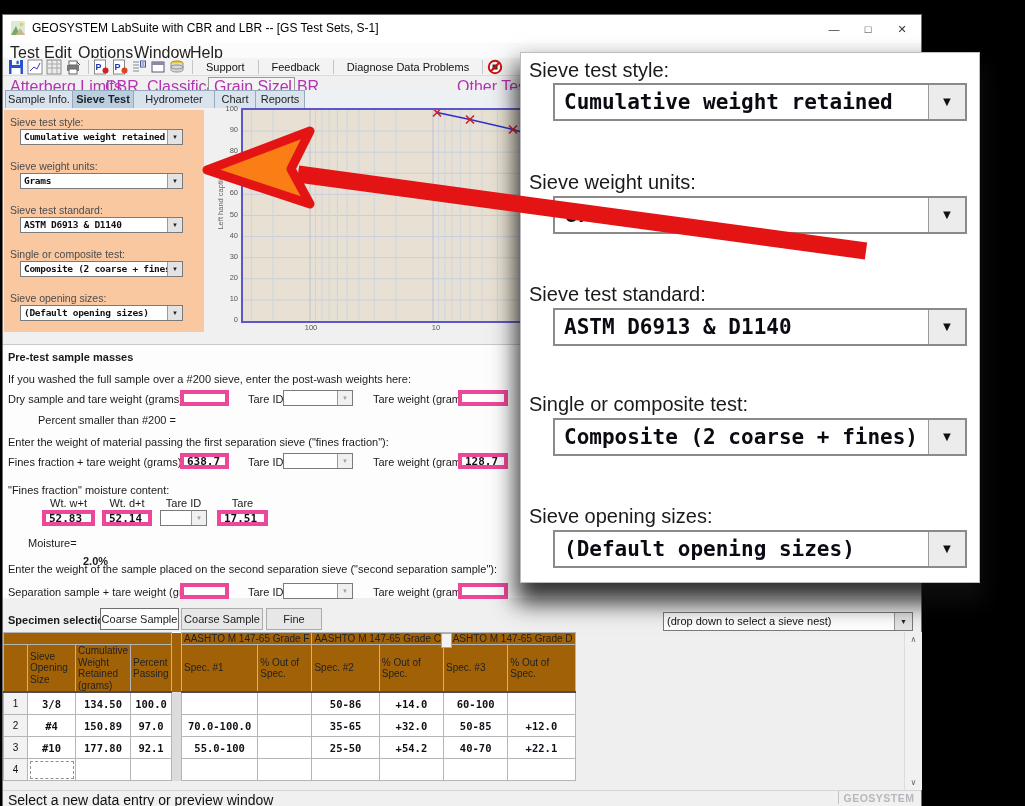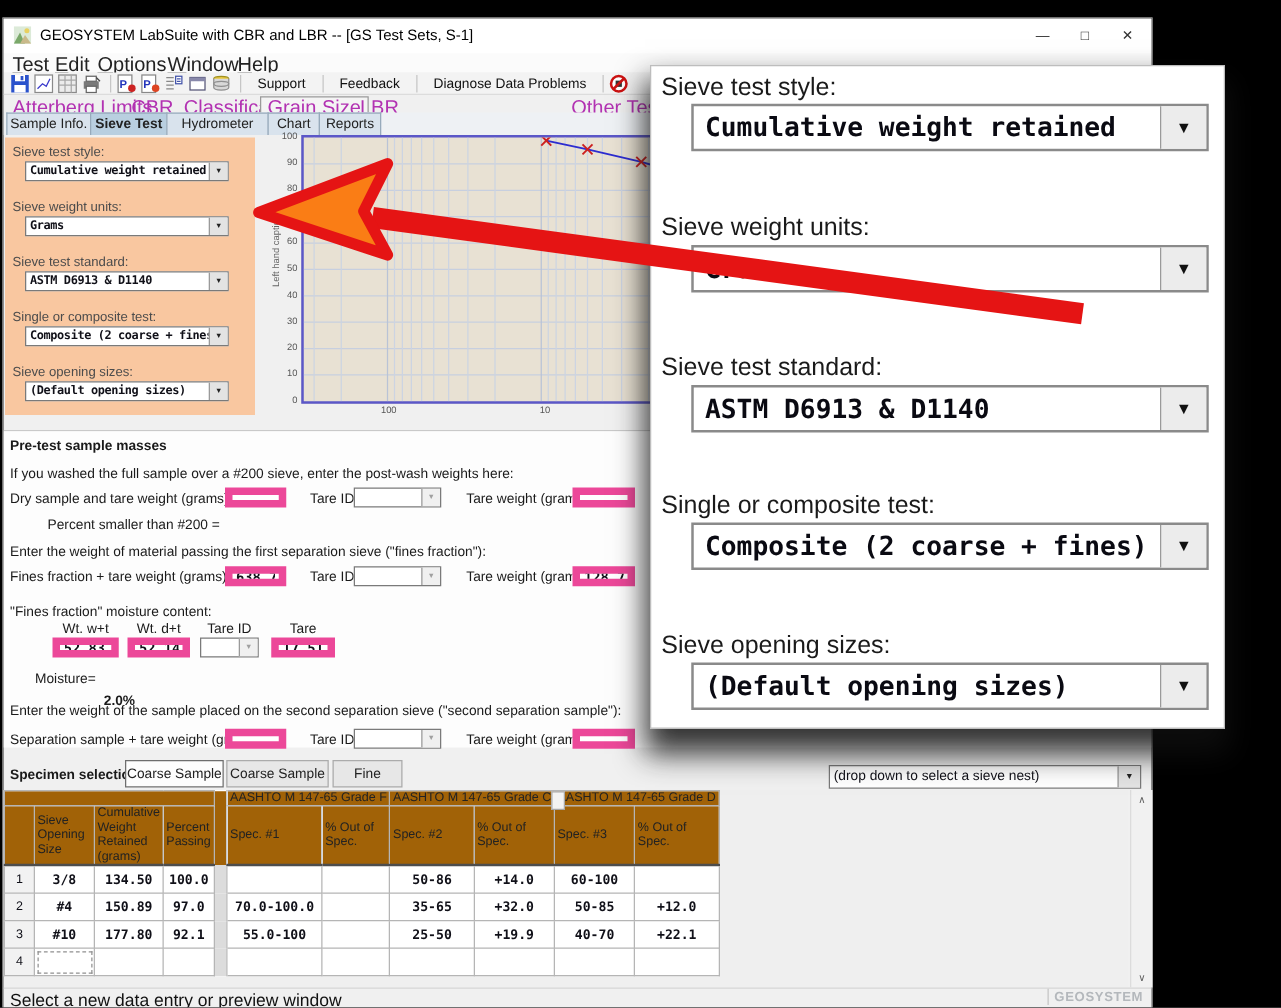--- a/index.html
+++ b/index.html
@@ -43,21 +43,21 @@
   .leftcap{left:216px;top:172px;font-size:7.5px;color:#666;writing-mode:vertical-rl;transform:rotate(180deg);}
   .plot{left:241px;top:108px;width:656px;height:211px;background:#e8e1d3;border:2px solid #5b57c8;}
   .ytick{position:absolute;width:26px;text-align:right;font-size:7.5px;color:#555;}
   .xtick{position:absolute;width:24px;text-align:center;font-size:7.5px;color:#555;top:323px;}
   .secline{left:3px;top:344px;width:918px;height:1px;background:#c9c9c9;}
   
   .pretest{left:3px;top:345px;width:918px;height:253px;background:#fdfdfd;}
   .pt{font-size:11px;color:#1a1a1a;white-space:nowrap;}
   .ptb{font-weight:bold;}
   .rlab{width:170px;text-align:right;}
-  .fld{border:6px solid #ec4899;background:#fff;font-family:"DejaVu Sans Mono",monospace;
+  .fld{border:4px solid #ec4899;background:#fff;font-family:"DejaVu Sans Mono",monospace;
        font-weight:bold;font-size:11px;padding:0 3px;box-sizing:border-box;height:16px;color:#101018;}
   .chead{font-size:11px;text-align:center;color:#1a1a1a;}
   
   .stab{top:608px;height:22px;background:#e7e7e7;border:1px solid #ababab;box-sizing:border-box;
         font-size:11px;text-align:center;line-height:20px;color:#222;}
   .stab.active{background:#fdfdfd;border:1px solid #6e6e6e;}
   .nestcombo{left:663px;top:612px;width:250px;height:19px;}
   .nestcombo .ctext{font-family:"Liberation Sans",sans-serif;font-weight:normal;font-size:11px;line-height:17px;letter-spacing:0;}
   .nestcombo .cbtn{width:17px;line-height:17px;font-size:7px;}
   
@@ -438,21 +438,21 @@
         </tr>
         <tr>
           <td class="rn">3</td>
           <td class="c">#10</td>
           <td class="c">177.80</td>
           <td class="l">92.1</td>
           <td class="gapc"></td>
           <td class="sp">55.0-100</td>
           <td class="out"></td>
           <td class="sp">25-50</td>
-          <td class="out red">+19.9</td>
+          <td class="out red">+54.2</td>
           <td class="sp">40-70</td>
           <td class="out red">+22.1</td>
         </tr>
         <tr>
           <td class="rn">4</td>
           <td class="c selcell"></td>
           <td class="c"></td>
           <td class="l"></td>
           <td class="gapc"></td>
           <td class="sp"></td>

